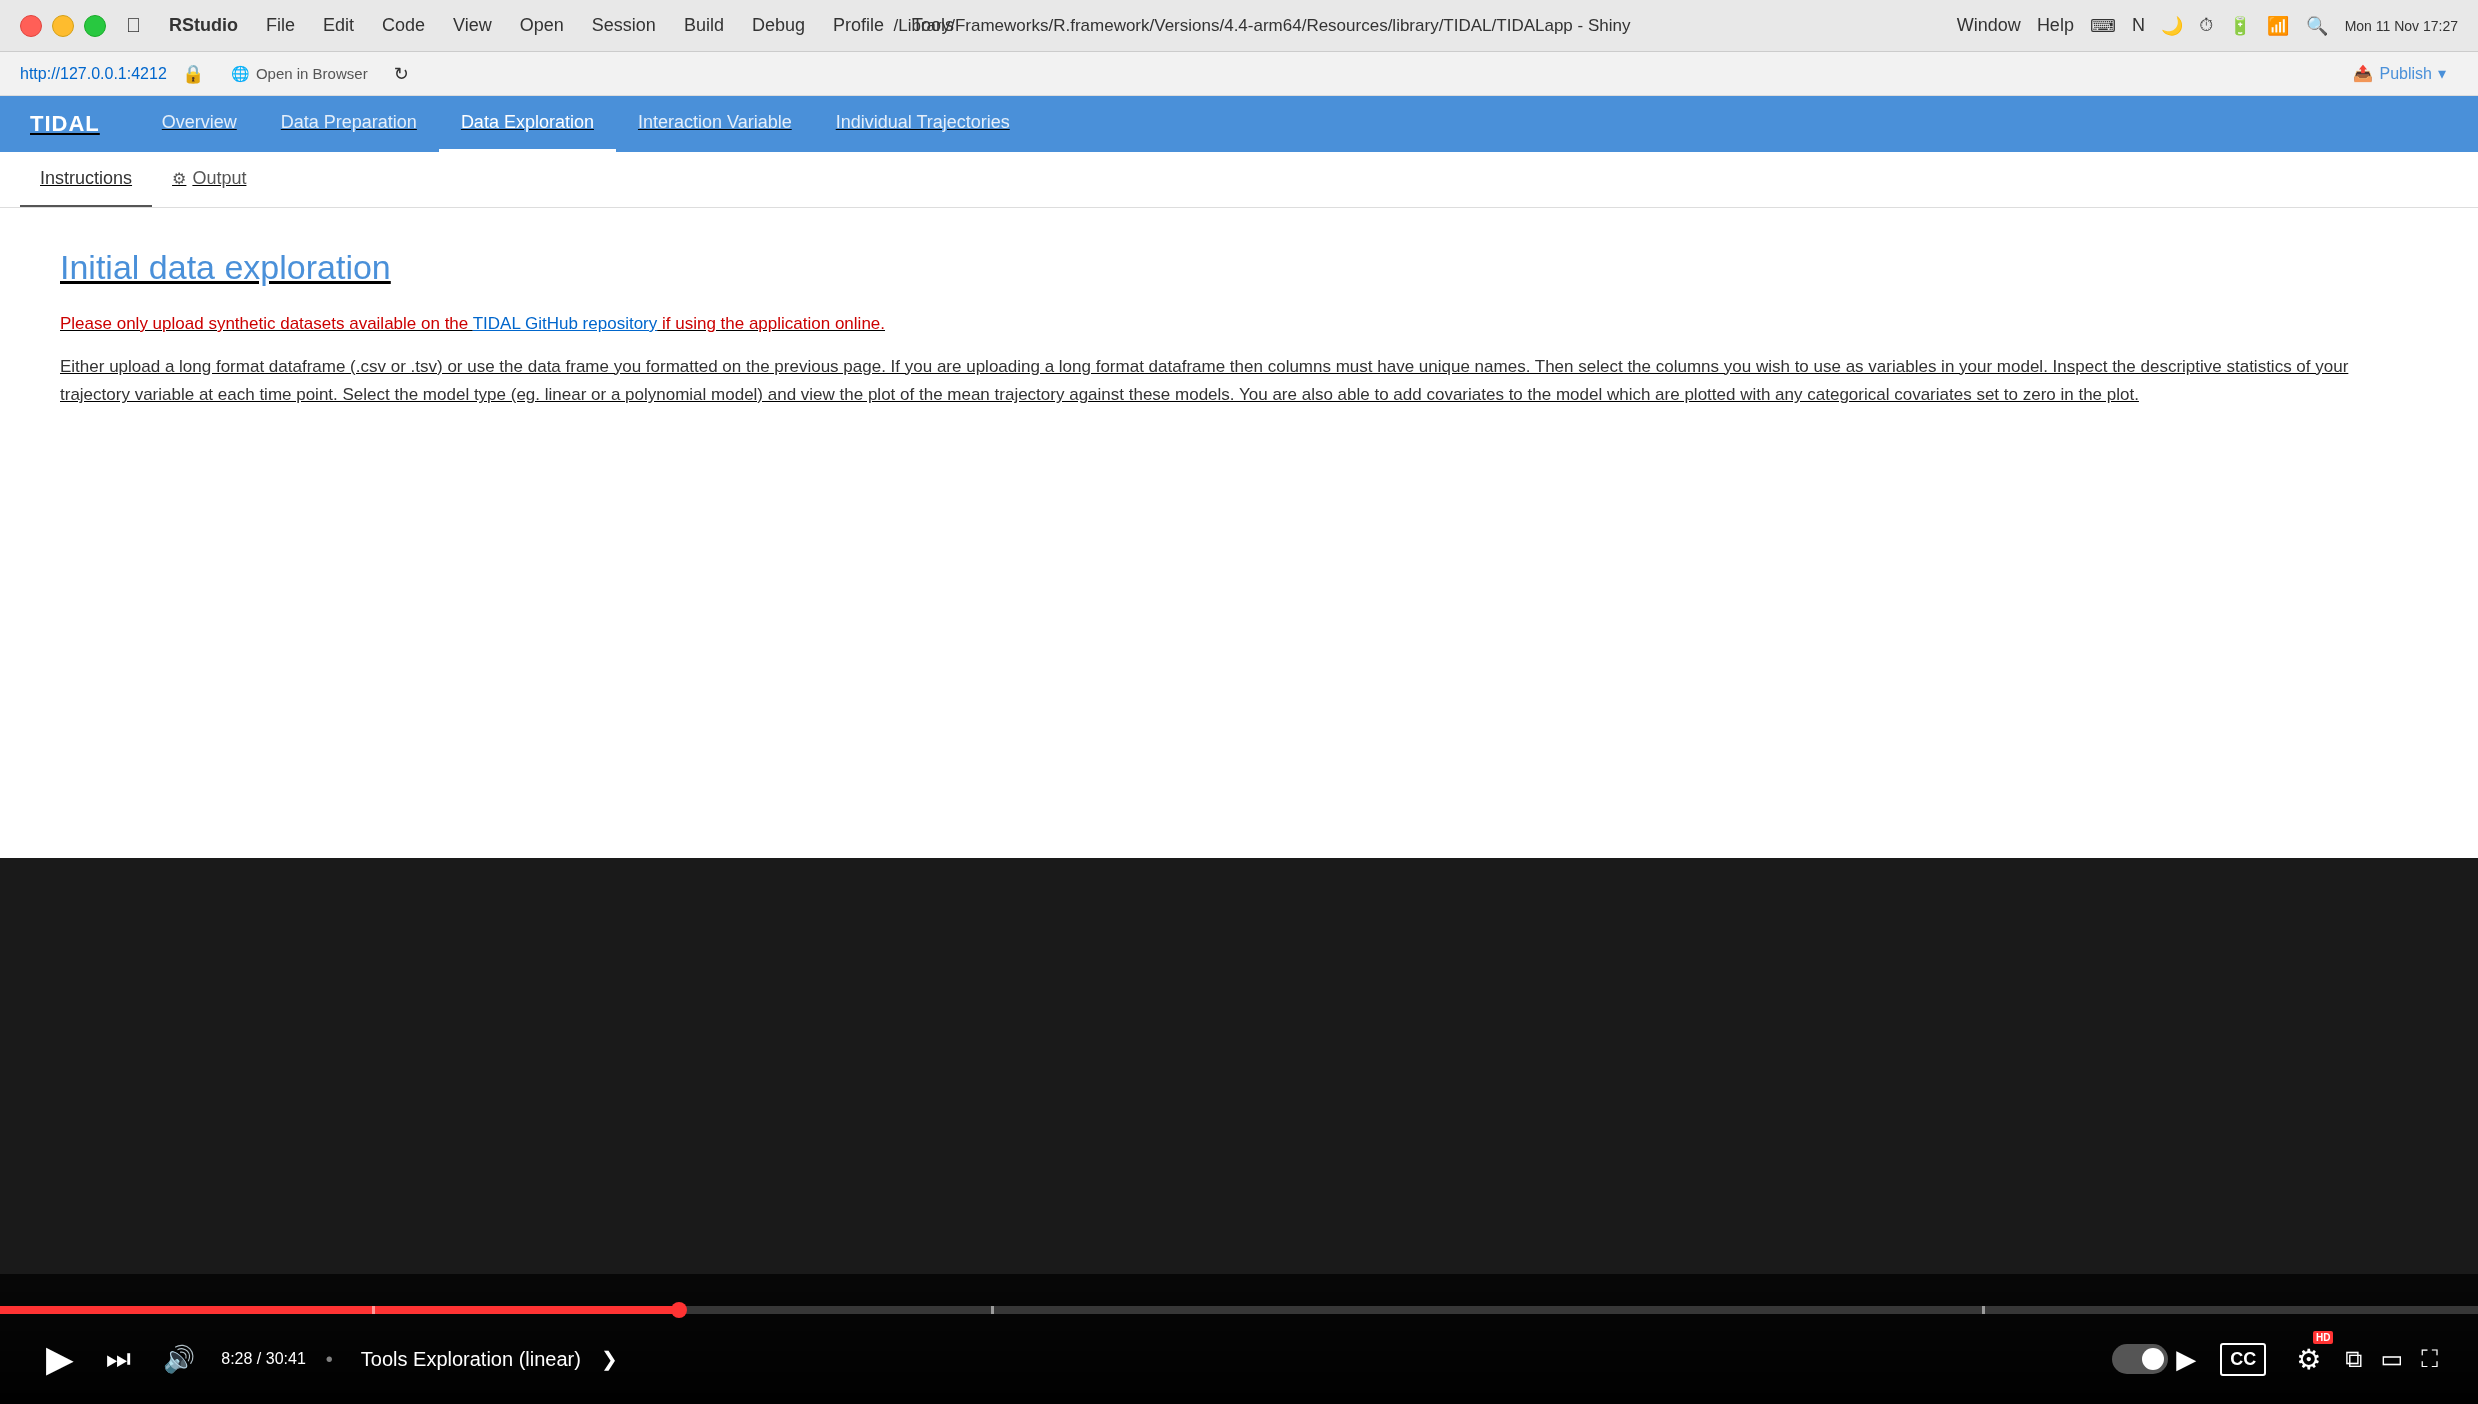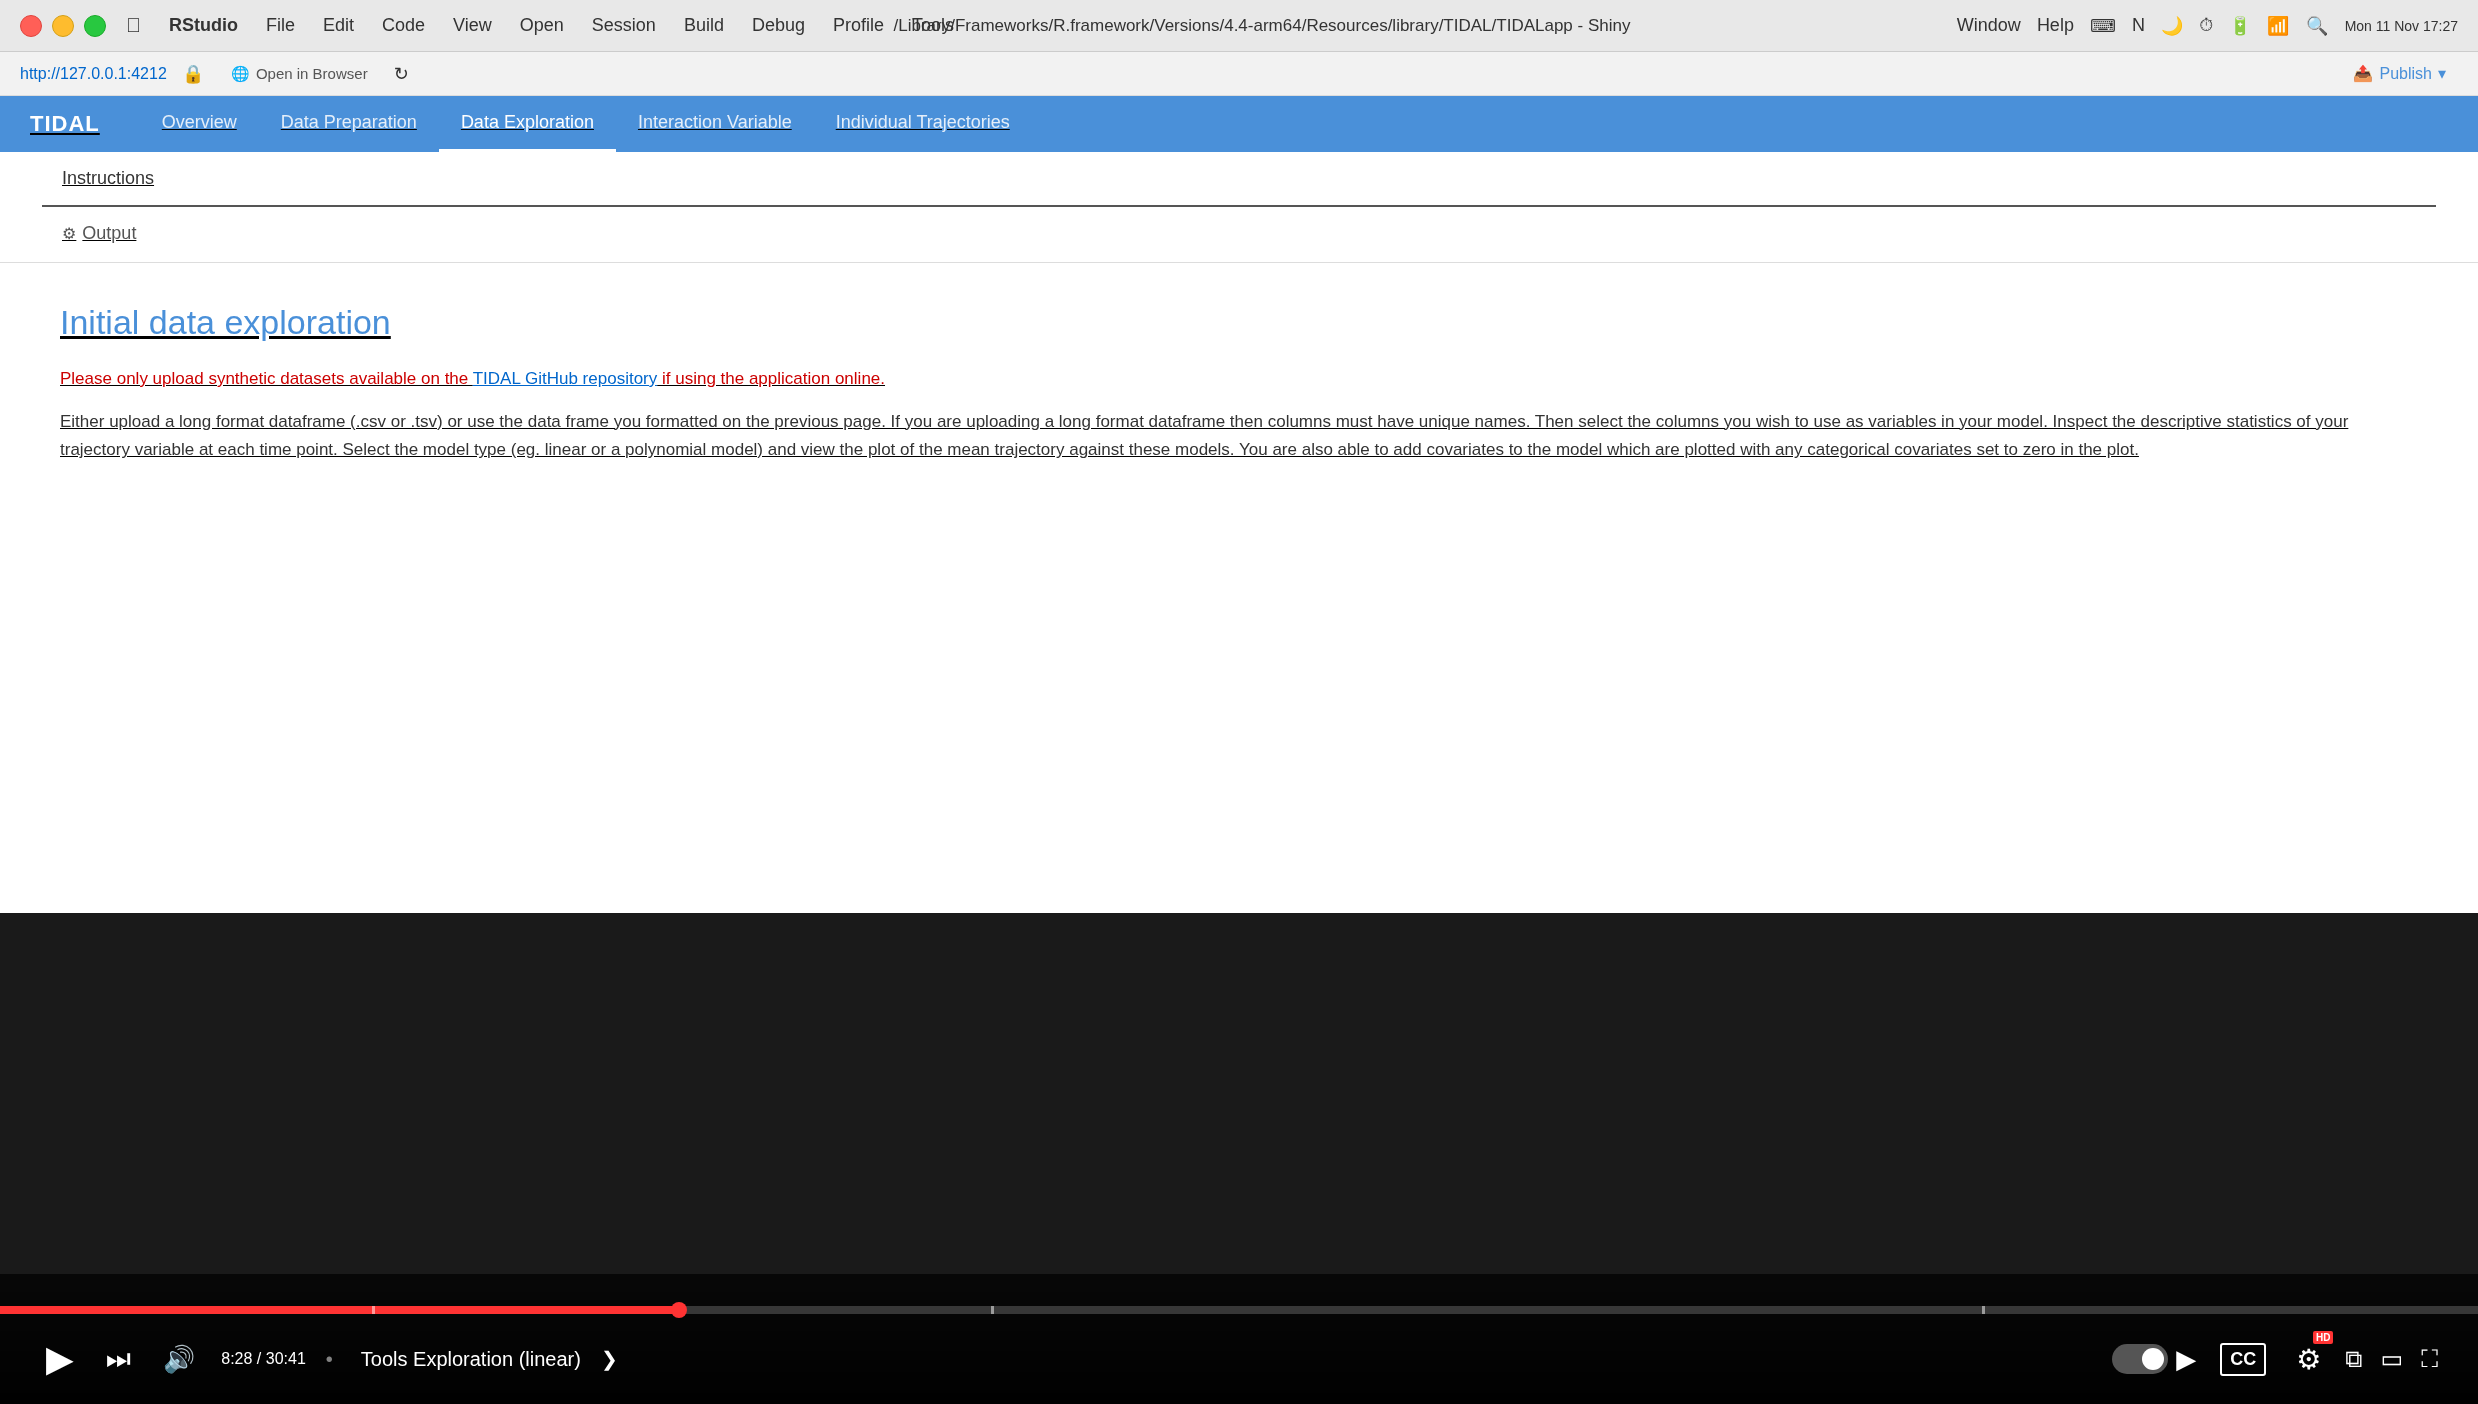--- a/index.html
+++ b/index.html
@@ -113,24 +113,23 @@
     .content-area {
       background: #f5f5f5;
       min-height: 700px;
       padding: 0;
     }
 
     
     .sub-tabs {
       background: white;
       display: flex;
-      padding: 0 42px;
+      padding: 0 20px;
       border-bottom: 1px solid #ddd;
       gap: 0;
-      flex-direction: column;
     }
     .sub-tab {
       padding: 16px 20px;
       font-size: 18px;
       color: #555;
       cursor: pointer;
       border-bottom: 2px solid transparent;
       display: flex;
       align-items: center;
       gap: 6px;

